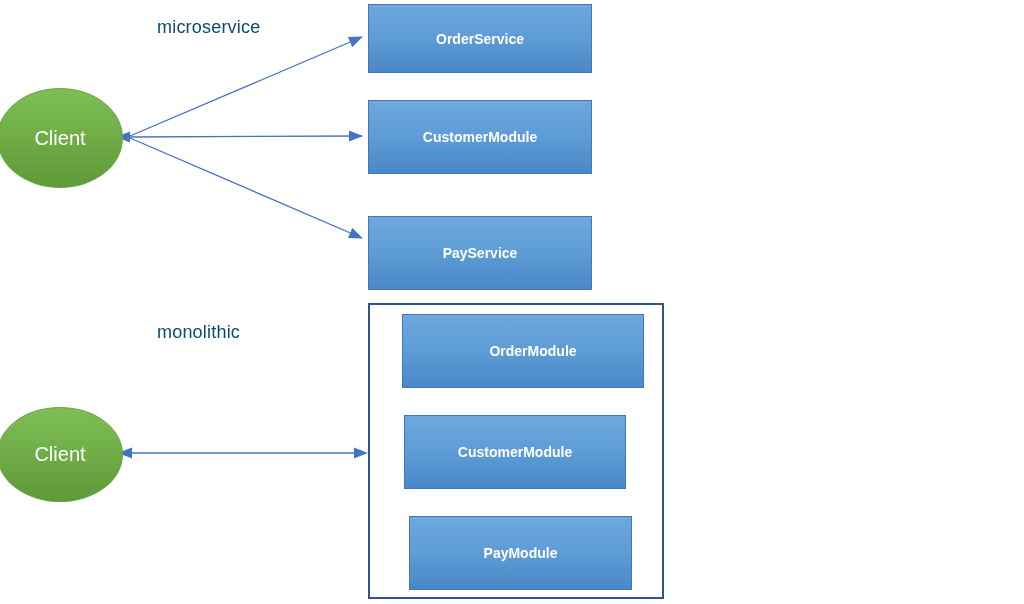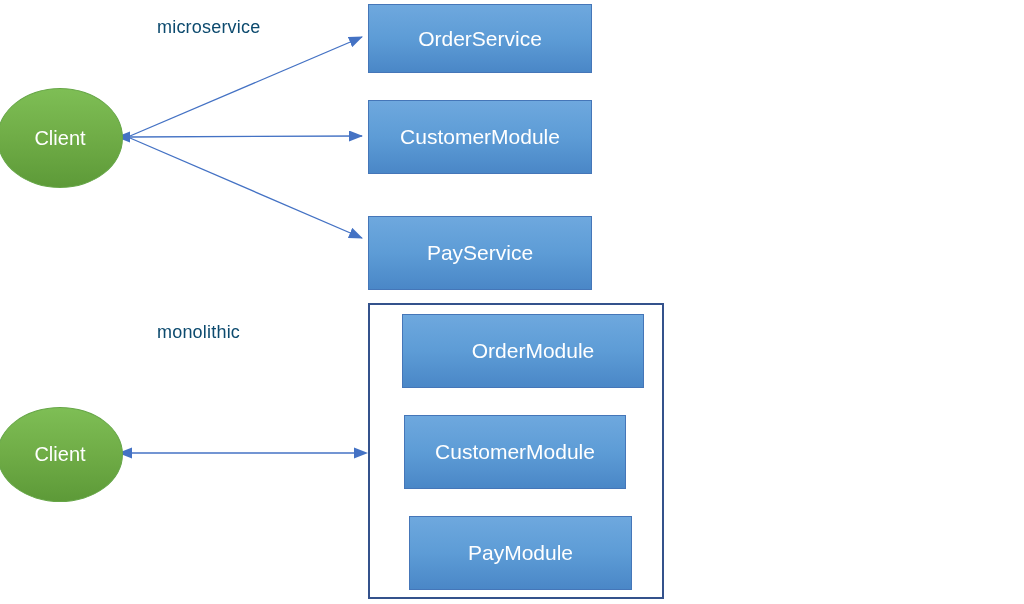--- a/index.html
+++ b/index.html
@@ -35,21 +35,22 @@
   }
   .node-box {
     position: absolute;
     width: 222px;
     background: linear-gradient(180deg, #6ea8de 0%, #5d9cd6 50%, #4a87c7 100%);
     border: 1px solid #4576b8;
     display: flex;
     align-items: center;
     justify-content: center;
     color: #ffffff;
-    font-size: 21px;
+    font-size: 14px;
+    font-weight: bold;
   }
   .module-box {
     width: 220px;
     height: 72px;
   }
   .container-box {
     position: absolute;
     left: 368px;
     top: 303px;
     width: 296px;

